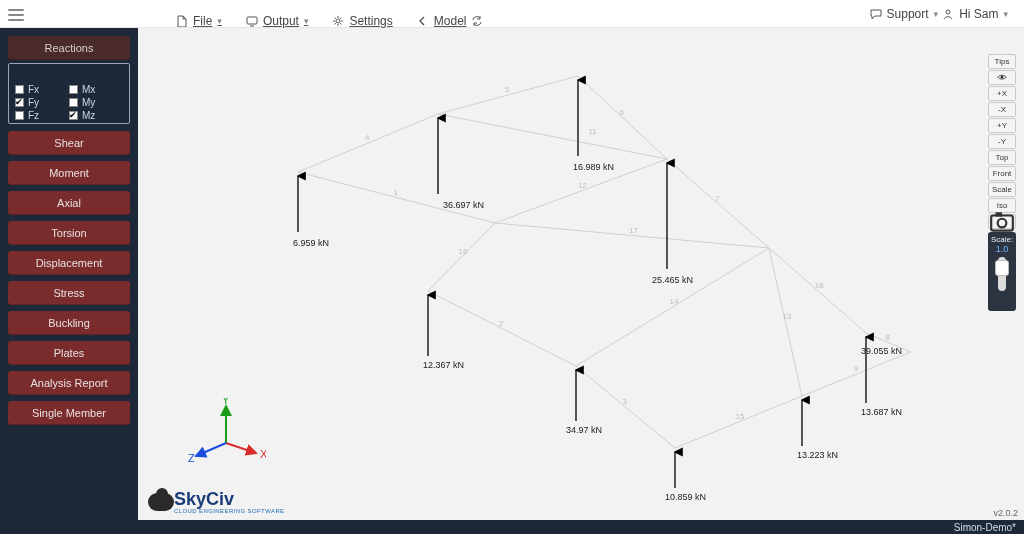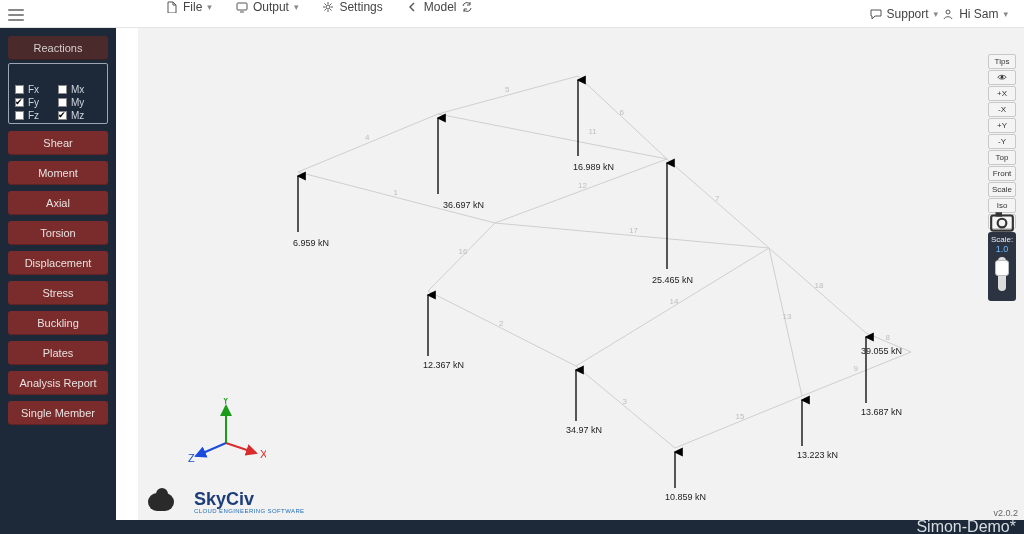--- a/index.html
+++ b/index.html
@@ -8,30 +8,30 @@
 
 #topbar {
   position: absolute; left:0; top:0; right:0; height:28px;
   background:#fff; border-bottom:1px solid #e5e5e5;
   font-size:12px; color:#555;
 }
 #hamburger {
   position:absolute; left:6px; top:6px; width:20px; height:16px; cursor:pointer;
 }
 #hamburger span { display:block; height:2px; background:#888; margin:3px 2px; border-radius:1px; }
-.menu-left { position:absolute; left:166px; top:0; height:28px; display:flex; align-items:flex-start; gap:24px; }
+.menu-left { position:absolute; left:176px; top:0; height:28px; display:flex; align-items:flex-end; gap:24px;text-decoration:underline; }
 .menu-right { position:absolute; right:16px; top:0; height:28px; display:flex; align-items:center; gap:4px; }
 .menu-item { display:flex; align-items:center; gap:5px; cursor:pointer; color:#444; }
 .menu-item .caret { font-size:9px; color:#888; }
 .mi-icon { width:12px; height:12px; display:inline-flex; align-items:center; justify-content:center; }
 .mi-icon svg { width:12px; height:12px; fill:#555; }
 
 
 #sidebar {
-  position:absolute; left:0; top:28px; bottom:14px; width:116px;
+  position:absolute; left:0; top:28px; bottom:14px; width:138px;
   background:#1d2938; padding:8px 8px 0 8px;
 }
 .side-btn {
   display:block; width:100%; height:24px; line-height:24px;
   background:#7a2b2b; color:#e8e1e1; font-size:11px; text-align:center;
   border-radius:3px; margin-bottom:6px; cursor:pointer;
   box-shadow: inset 0 -1px 0 rgba(0,0,0,.2);
 }
 .side-btn.active { background:#4a2a2a; color:#d9cfcf; }
 .reaction-checks {
@@ -49,51 +49,51 @@
   background:#f2f2f2; overflow:hidden;
 }
 #structure { position:absolute; left:0; top:0; }
 .edge-lbl { position:absolute; font-size:8px; color:#bdbdbd; user-select:none; }
 .react-val { position:absolute; font-size:9px; color:#222; white-space:nowrap; }
 
 
 #compass { position:absolute; left:48px; top:370px; }
 
 
-#logo { position:absolute; left:10px; bottom:6px; display:flex; align-items:center; gap:20px; }
+#logo { position:absolute; left:10px; bottom:6px; display:flex; align-items:center; gap:0; }
 #logo .cloud { width:26px; height:18px; background:#2a2a2a; border-radius:9px 9px 9px 9px; position:relative; }
 #logo .cloud::before { content:""; position:absolute; width:12px; height:12px; background:#2a2a2a; border-radius:50%; top:-5px; left:8px; }
 #logo .txt1 { font-size:18px; font-weight:400; color:#1d3d78; }
 #logo .txt1 b { color:#1d3d78; font-weight:700; }
 #logo-sub { font-size:6px; color:#1d6db8; letter-spacing:.4px; margin-top:-2px; }
 
 #version { position:absolute; right:6px; bottom:2px; font-size:9px; color:#666; }
 
 
 #righttools {
   position:absolute; right:8px; top:26px; width:28px;
   display:flex; flex-direction:column; gap:1px;
   font-size:8px; color:#333;
 }
 .rt-btn {
   background:#f4f4f4; border:1px solid #c8c8c8; border-radius:2px;
   height:15px; display:flex; align-items:center; justify-content:center;
   cursor:pointer;
 }
 .rt-eye svg { width:12px; height:10px; fill:#333; }
-.scale-box { background:#2b3440; border-radius:3px; margin-top:2px; padding:3px 0 10px 0; text-align:center; }
+.scale-box { background:#2b3440; border-radius:3px; margin-top:2px; padding:3px 0 20px 0; text-align:center; }
 .scale-box .lbl { color:#eef; font-size:8px; }
 .scale-box .val { color:#6fb8ff; font-size:9px; }
 .scale-slider { width:8px; height:34px; background:#ddd; margin:3px auto 0; border-radius:4px; position:relative; }
 .scale-slider::after { content:""; position:absolute; width:12px; height:14px; background:#fff; border:1px solid #bbb; border-radius:3px; left:-3px; top:3px; }
 
 
 #statusbar {
   position:absolute; left:0; right:0; bottom:0; height:14px;
-  background:#1d2938; color:#d7dde5; font-size:16px;
+  background:#1d2938; color:#d7dde5; font-size:10px;
   display:flex; align-items:center; justify-content:flex-end; padding:0 8px;
 }
 </style>
 </head>
 <body>
 
 <div id="topbar">
   <div id="hamburger">
       <span></span>
       <span></span>

